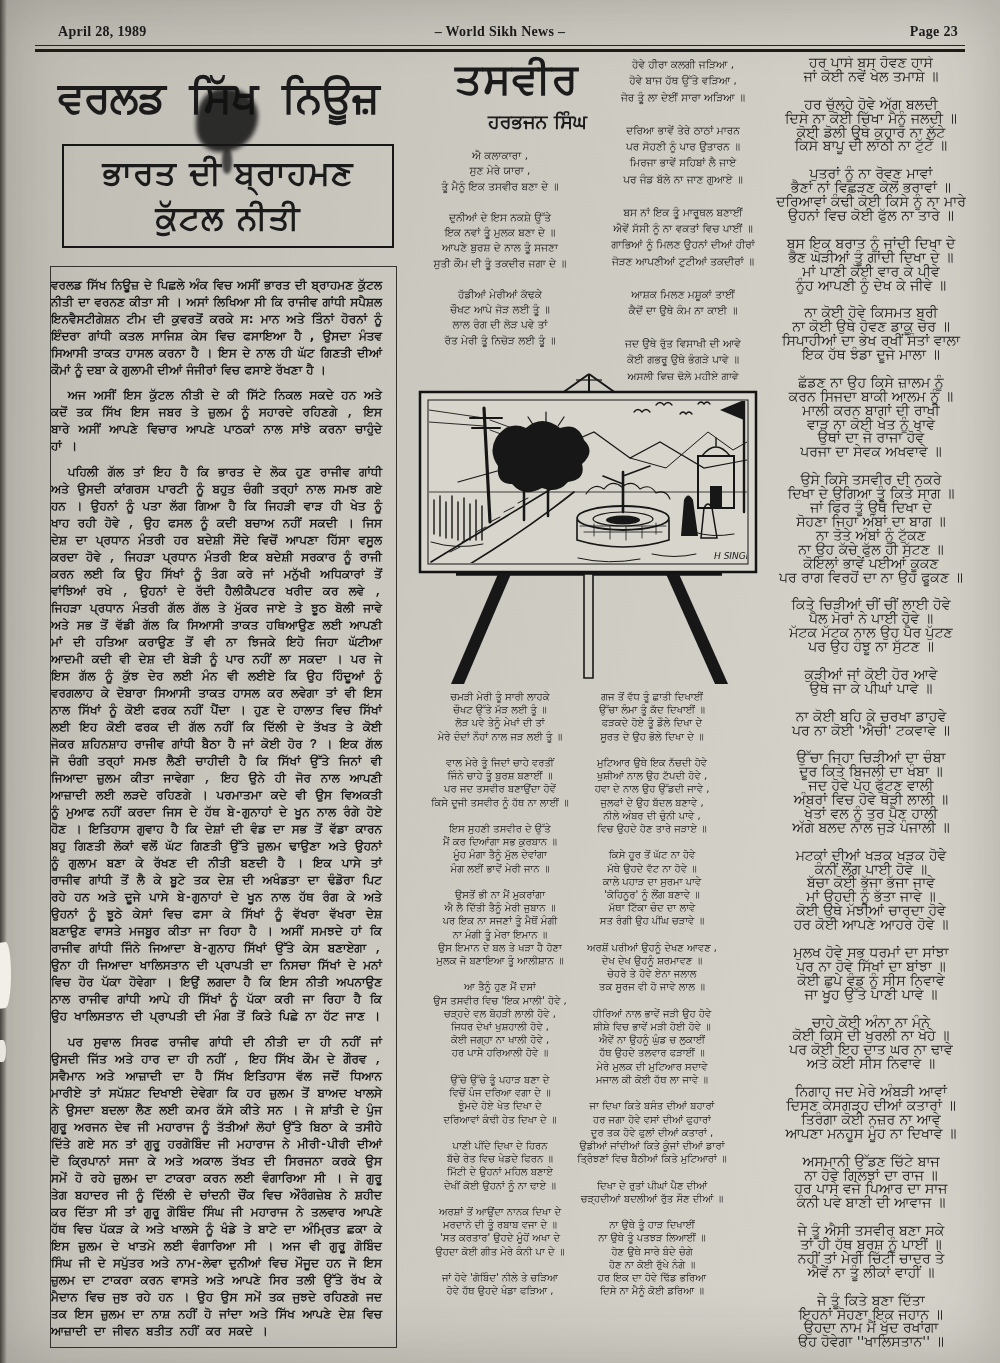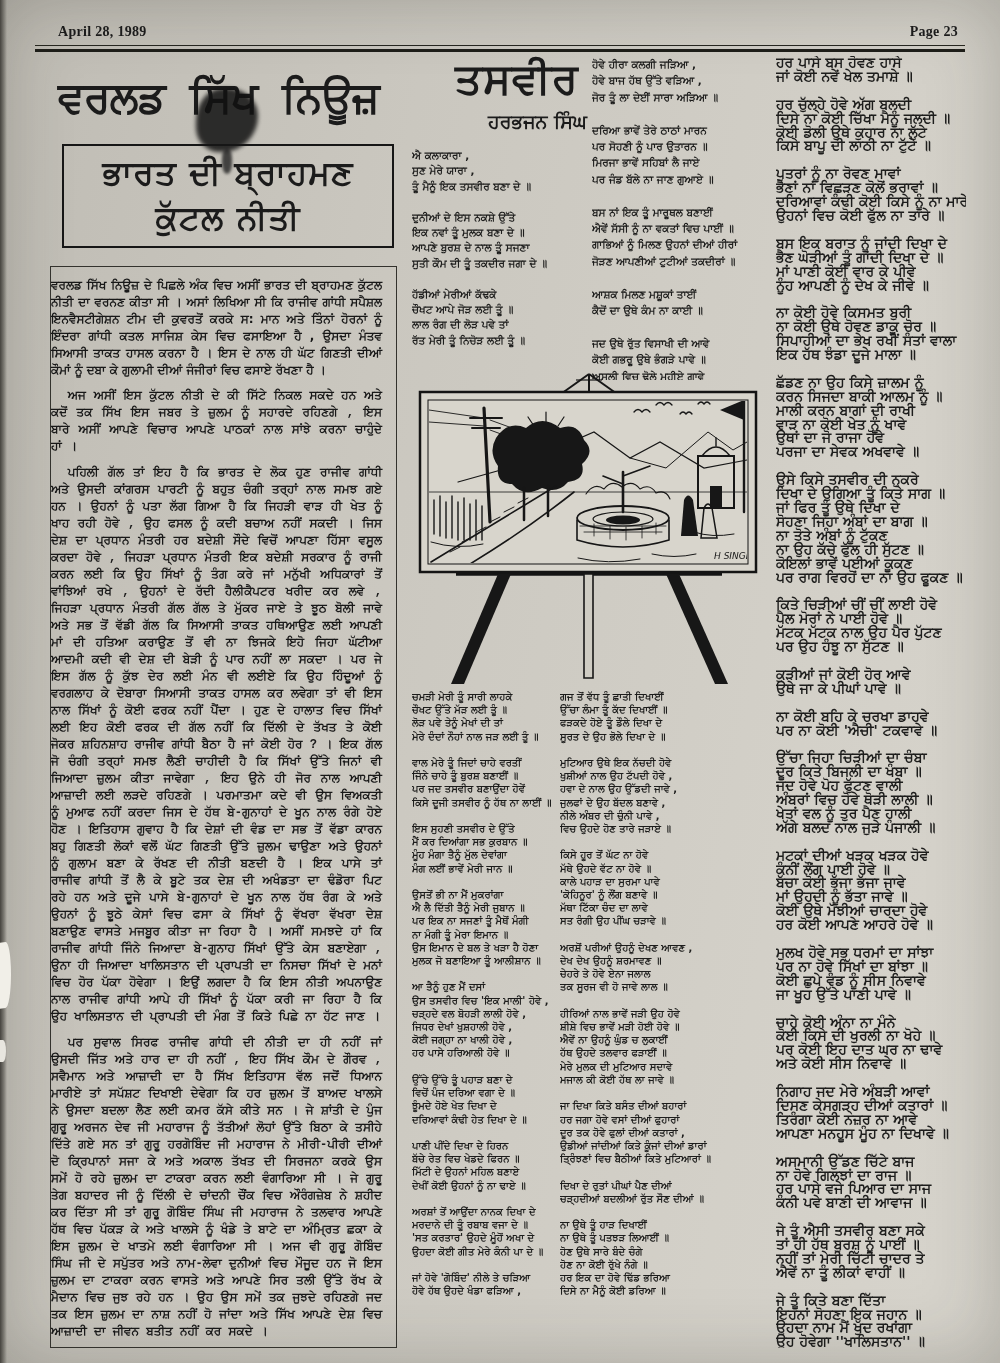--- a/index.html
+++ b/index.html
@@ -39,39 +39,40 @@
     border:1.5px solid #33322d;box-sizing:border-box;padding:10px 14px 8px 0;overflow:hidden;}
   .article-box p{margin:0 0 9px 0;font-size:12px;font-weight:bold;line-height:17px;
     text-align:justify;color:#181818;}
   .article-box p + p{text-indent:1.4em;font-family:Liberation Mono, monospace;}
 
   .poem-title{position:absolute;left:427px;top:54px;width:180px;text-align:center;
     font-size:42px;font-weight:bold;letter-spacing:1px;}
   .poem-author{position:absolute;left:415px;top:110px;width:172px;text-align:right;
     font-size:19px;font-weight:bold;}
 
-  .poem-col{position:absolute;white-space:pre;overflow:hidden;font-weight:bold;color:#1d1d1c;}
+  .poem-col{position:absolute;white-space:pre;overflow:hidden;font-weight:normal;color:#1d1d1c;text-align:center;}
   .col-a-top{left:412px;top:148px;width:176px;height:212px;font-size:10.5px;line-height:15.4px;}
   .col-b-top{left:592px;top:56px;width:182px;height:324px;font-size:10.5px;line-height:16.4px;}
   .col-c{left:776px;top:56px;width:190px;height:1292px;font-size:14px;line-height:13.9px;}
   .col-a-bot{left:412px;top:690px;width:176px;height:656px;font-size:10px;line-height:13.2px;}
   .col-b-bot{left:560px;top:690px;width:184px;height:656px;font-size:10px;line-height:13.2px;}
 
   .easel{position:absolute;left:398px;top:372px;width:382px;height:318px;}
 </style>
 </head>
 <body>
 
 <div class="page">
 
   <div class="scan-edge-left"></div>
   <div class="scan-notch"></div>
   <div class="scan-notch2"></div>
 
   <div class="hdr hdr-date">April 28, 1989</div>
+  <div class="hdr hdr-title">– World Sikh News –</div>
   <div class="hdr hdr-page">Page 23</div>
   <div class="rule-a"></div>
   <div class="rule-b"></div>
 
   <div class="masthead">ਵਰਲਡ ਸਿੱਖ ਨਿਊਜ਼</div>
   <div class="smudge"></div>
   <div class="smudge2"></div>
 
   <div class="headline-box">
     <div>ਭਾਰਤ ਦੀ ਬ੍ਰਾਹਮਣ</div>

